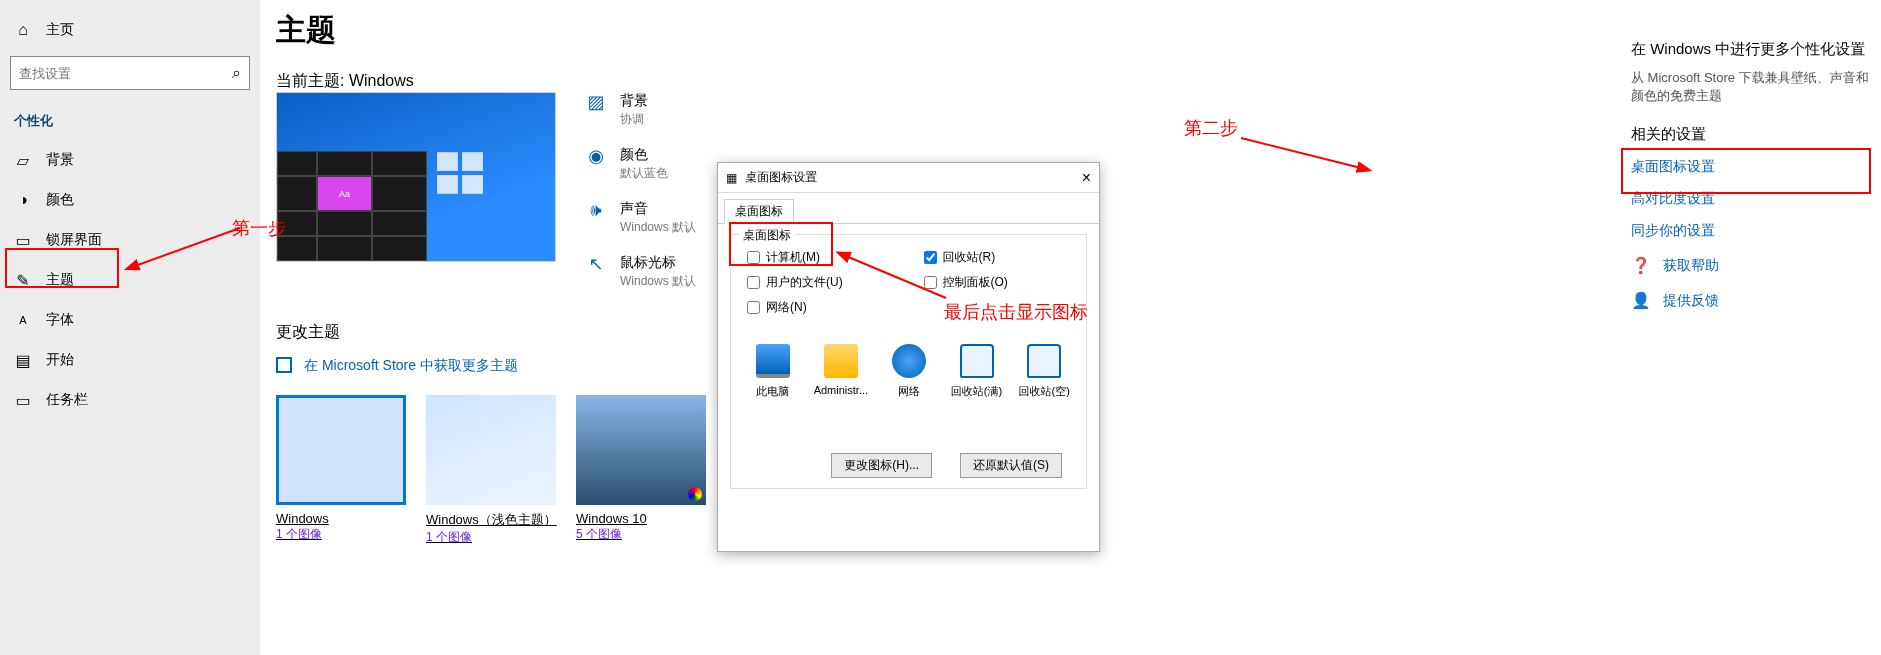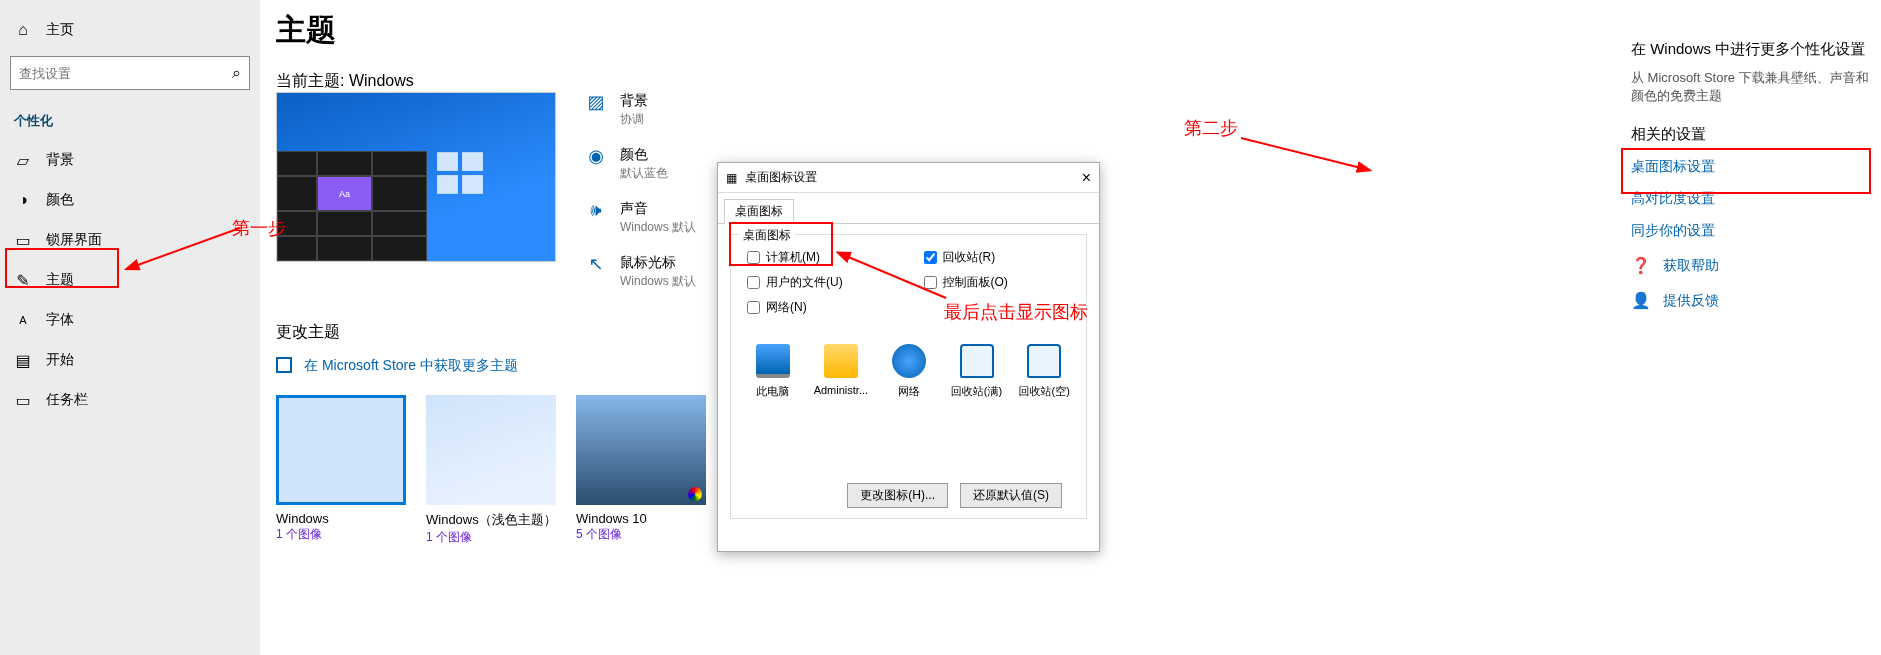--- a/index.html
+++ b/index.html
@@ -16,34 +16,34 @@
 .theme-box { border: 2px solid red; position: absolute; left: 5px; top: 248px; width: 114px; height: 40px; pointer-events: none; }
 
 
 .main { position: absolute; left: 276px; top: 10px; width: 800px; }
 h1 { font-size: 30px; font-weight: 600; margin-bottom: 20px; }
 .subheading { font-size: 16px; margin: 6px 0 0; }
 .preview-row { display: flex; gap: 20px; }
 .preview { width: 280px; height: 170px; background: linear-gradient(160deg, #0a5fc4 0%, #2b8cff 70%); position: relative; border: 1px solid #ccc; }
 .preview .win { position: absolute; left: 0; bottom: 0; width: 150px; height: 110px; background: #1a1a1a; display: grid; grid-template-columns: 40px 1fr 1fr; }
 .preview .win > div { border: 0.5px solid #444; font-size: 9px; color: #fff; display:flex; align-items:center; justify-content:center;}
-.preview .aa { background:#8b5cf6; grid-column:2; grid-row:2; }
+.preview .aa { background:#d946ef; grid-column:2; grid-row:2; }
 .preview .logo { position:absolute; right:70px; top:55px; color:#fff; opacity:.8; }
 
 .props { display: flex; flex-direction: column; gap: 18px; margin-left: 10px; }
 .prop { display: flex; gap: 14px; align-items: flex-start; cursor: pointer; }
 .prop .icon { width: 20px; height: 20px; color: #0063b1; font-size: 18px; display:inline-flex; align-items:center; justify-content:center; }
 .prop-text .t1 { font-size: 14px; color: #000; }
 .prop-text .t2 { font-size: 12px; color: #777; margin-top:1px; }
 
 .change-heading { font-size: 16px; margin-top: 32px; margin-bottom: 14px; }
 .store-link { display: flex; align-items:flex-start; gap: 12px; color: #0063b1; font-size: 14px; cursor: pointer; margin-bottom: 20px; }
 .store-link .bag { width:16px; height:16px; border:2px solid #0063b1; position:relative; }
 
-.themes-row { display: flex; gap: 10px; }
+.themes-row { display: flex; gap: 10px; text-decoration: underline; }
 .theme-card { width: 140px; }
 .theme-card.selected .thumb { outline: 3px solid #0078d4; outline-offset: -3px; background:#cfe4fa; }
 .theme-card .thumb { width: 130px; height: 110px; margin-bottom: 6px; position: relative; display:flex; align-items:center; justify-content:center; }
 .thumb.blue { background: linear-gradient(160deg,#0a5fc4 0%,#2b8cff 80%); }
 .thumb.light { background: linear-gradient(160deg,#cfe4fa 0%,#e8f2ff 80%); }
 .thumb.win10 { background: linear-gradient(180deg,#87b7e8 0%,#2a4d6f 100%); position:relative; }
 .thumb .flower { position:absolute; right:4px; bottom:4px; width:14px; height:14px; border-radius:50%; background: conic-gradient(red,orange,yellow,green,blue,purple,red); }
 .theme-card .tname { font-size: 13px; }
 .theme-card .tsub { font-size: 12px; color: #6d28d9; }
 
@@ -68,21 +68,21 @@
 .checks { display:grid; grid-template-columns: 1fr 1fr; gap:8px 30px; padding:4px 6px; }
 .checks label { display:flex; align-items:center; gap:6px; font-size:12px; }
 .checks input { width:13px; height:13px; }
 .icons-row { display:flex; gap:14px; justify-content:center; margin:24px 5px 10px; }
 .icon-item { display:flex; flex-direction:column; align-items:center; gap:6px; font-size:11px; width:56px; text-align:center;}
 .icon-item .ic { width:34px; height:34px; }
 .ic-pc { background: linear-gradient(#4aa3ff,#0063b1); border-radius:3px; border-bottom:4px solid #888; }
 .ic-folder { background: linear-gradient(#ffd86b,#ffb700); border-radius:3px; }
 .ic-net { background: radial-gradient(circle,#4aa3ff,#0063b1); border-radius:50%; }
 .ic-bin { background: #eaf4ff; border:2px solid #0063b1; border-radius:4px 4px 2px 2px; }
-.btns { display:flex; gap:12px; justify-content:flex-end; padding:0 14px; margin-top:84px;}
+.btns { display:flex; gap:28px; justify-content:flex-end; padding:0 14px; margin-top:54px;}
 .btn { border:1px solid #999; background:#e9e9e9; padding:3px 12px; font-size:12px; cursor:pointer; }
 
 .anno { position:absolute; color:red; font-size:18px; font-family:"SimSun","Microsoft YaHei"; pointer-events:none; z-index:50;}
 svg.arrow { position:absolute; pointer-events:none; z-index:49; }
 </style>
 </head>
 <body>
 
 <div class="sidebar">
   <div class="sidebar-item">

